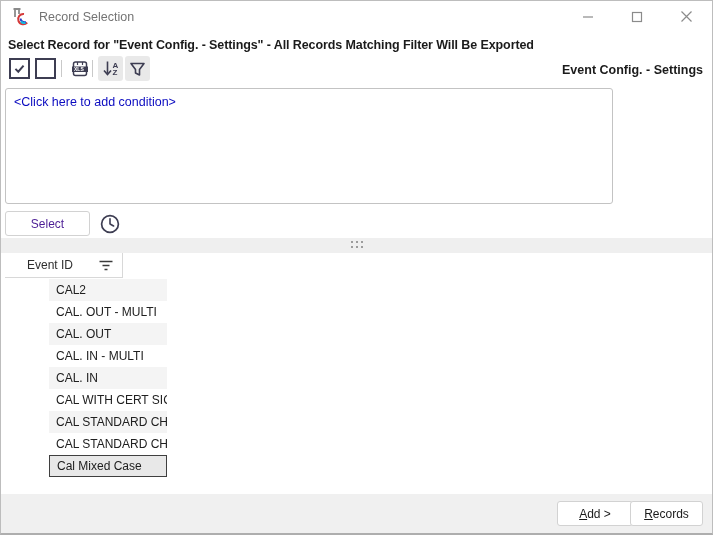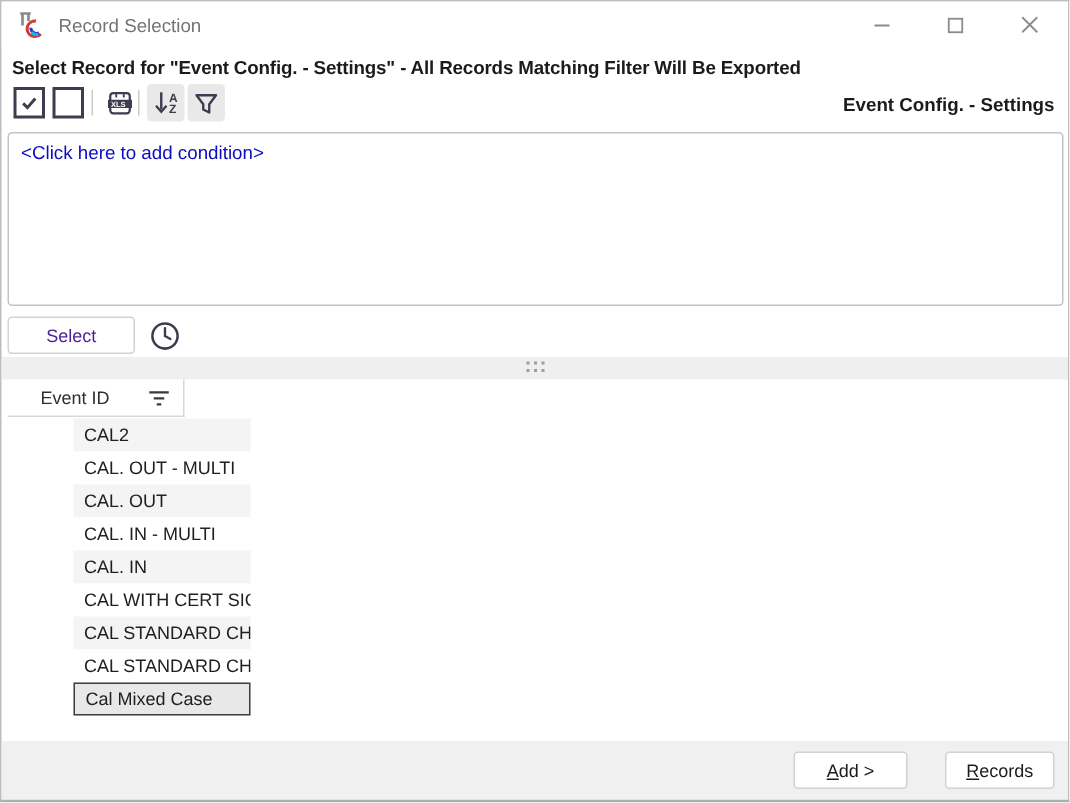--- a/index.html
+++ b/index.html
@@ -25,41 +25,41 @@
   .tb-sep { position:absolute; top:4px; width:1px; height:17px; background:#c9c9c9; }
   .sep1 { left:60px; } .sep2 { left:91px; }
   .tb-btn { position:absolute; top:0; width:25px; height:25px; border-radius:3px; display:flex; align-items:center; justify-content:center; }
   .tb-xls { left:66px; background:transparent; }
   .tb-sort { left:97px; background:#e9e9e9; }
   .tb-filter { left:124px; background:#e9e9e9; }
   .sort-inner { display:flex; align-items:center; }
   .az { display:flex; flex-direction:column; line-height:7px; font-size:8px; font-weight:bold; color:#3d3d52; margin-left:1px; }
   .context-label { position:absolute; right:9px; top:7px; font-size:12.5px; font-weight:bold; color:#1b1b1b; }
   
-  .condition-box { position:absolute; left:4px; top:87px; width:704px; height:116px; background:#fff; border:1px solid #c3c3c3; border-radius:3px; box-sizing:border-box;text-decoration:underline; }
+  .condition-box { position:absolute; left:4px; top:87px; width:608px; height:116px; background:#fff; border:1px solid #c3c3c3; border-radius:3px; box-sizing:border-box;text-decoration:underline; }
   .condition-link { position:absolute; left:8px; top:6px; font-size:12.5px; color:#0b0bc0; cursor:pointer; }
   
   .select-btn { position:absolute; left:4px; top:210px; width:85px; height:25px; background:#fff; border:1px solid #d2d2d2; border-radius:3px; box-sizing:border-box; font-size:12px; color:#4c1d95; display:flex; align-items:center; justify-content:center; font-family:inherit; }
   .clock-btn { position:absolute; left:97px; top:211px; width:23px; height:23px; display:flex; align-items:center; justify-content:center; background:transparent; }
   
   .splitter { position:absolute; left:0; top:237px; width:100%; height:15px; background:#efefef; }
   .dots { position:absolute; left:350px; top:3px; display:grid; grid-template-columns:repeat(3,2px); grid-template-rows:repeat(2,2px); gap:3px; }
   .dots span { width:2px; height:2px; background:#9c9c9c; }
   
   .grid-header { position:absolute; left:4px; top:252px; width:118px; height:25px; background:#fff; border-right:1px solid #d8d8d8; border-bottom:1px solid #d8d8d8; box-sizing:border-box; display:flex; align-items:center; }
   .grid-header-label { margin-left:22px; font-size:12px; color:#2e2e2e; flex:1; }
   .hdr-filter-icon { margin-right:9px; display:flex; align-items:center; }
   .row { position:absolute; left:4px; width:118px; height:22px; line-height:22px; font-size:12px; color:#202020; padding-left:7px; box-sizing:border-box; white-space:nowrap; overflow:hidden;margin-left:44px; }
   .row.stripe { background:#f4f4f4; }
   .row.plain  { background:#ffffff; }
   .row.selected { background:#e8e8e8; border:1px solid #3f3f3f; line-height:20px; }
   
   .footer { position:absolute; left:0; top:493px; width:100%; height:40px; background:#f0f0f0; }
   .dlg-btn { position:absolute; top:7px; height:25px; background:#fff; border:1px solid #d2d2d2; border-radius:3px; box-sizing:border-box; font-size:12px; color:#1b1b1b; display:flex; align-items:center; justify-content:center; font-family:inherit; }
-  .btn-add { left:528px; width:76px; }
+  .btn-add { left:556px; width:76px; }
   .btn-cancel { left:629px; width:73px; }
   .btn-label { display:block; }
   .btn-label::first-letter { text-decoration:underline; }
 </style>
 </head>
 <body>
 
 <div class="window">
 
   <div class="titlebar">

